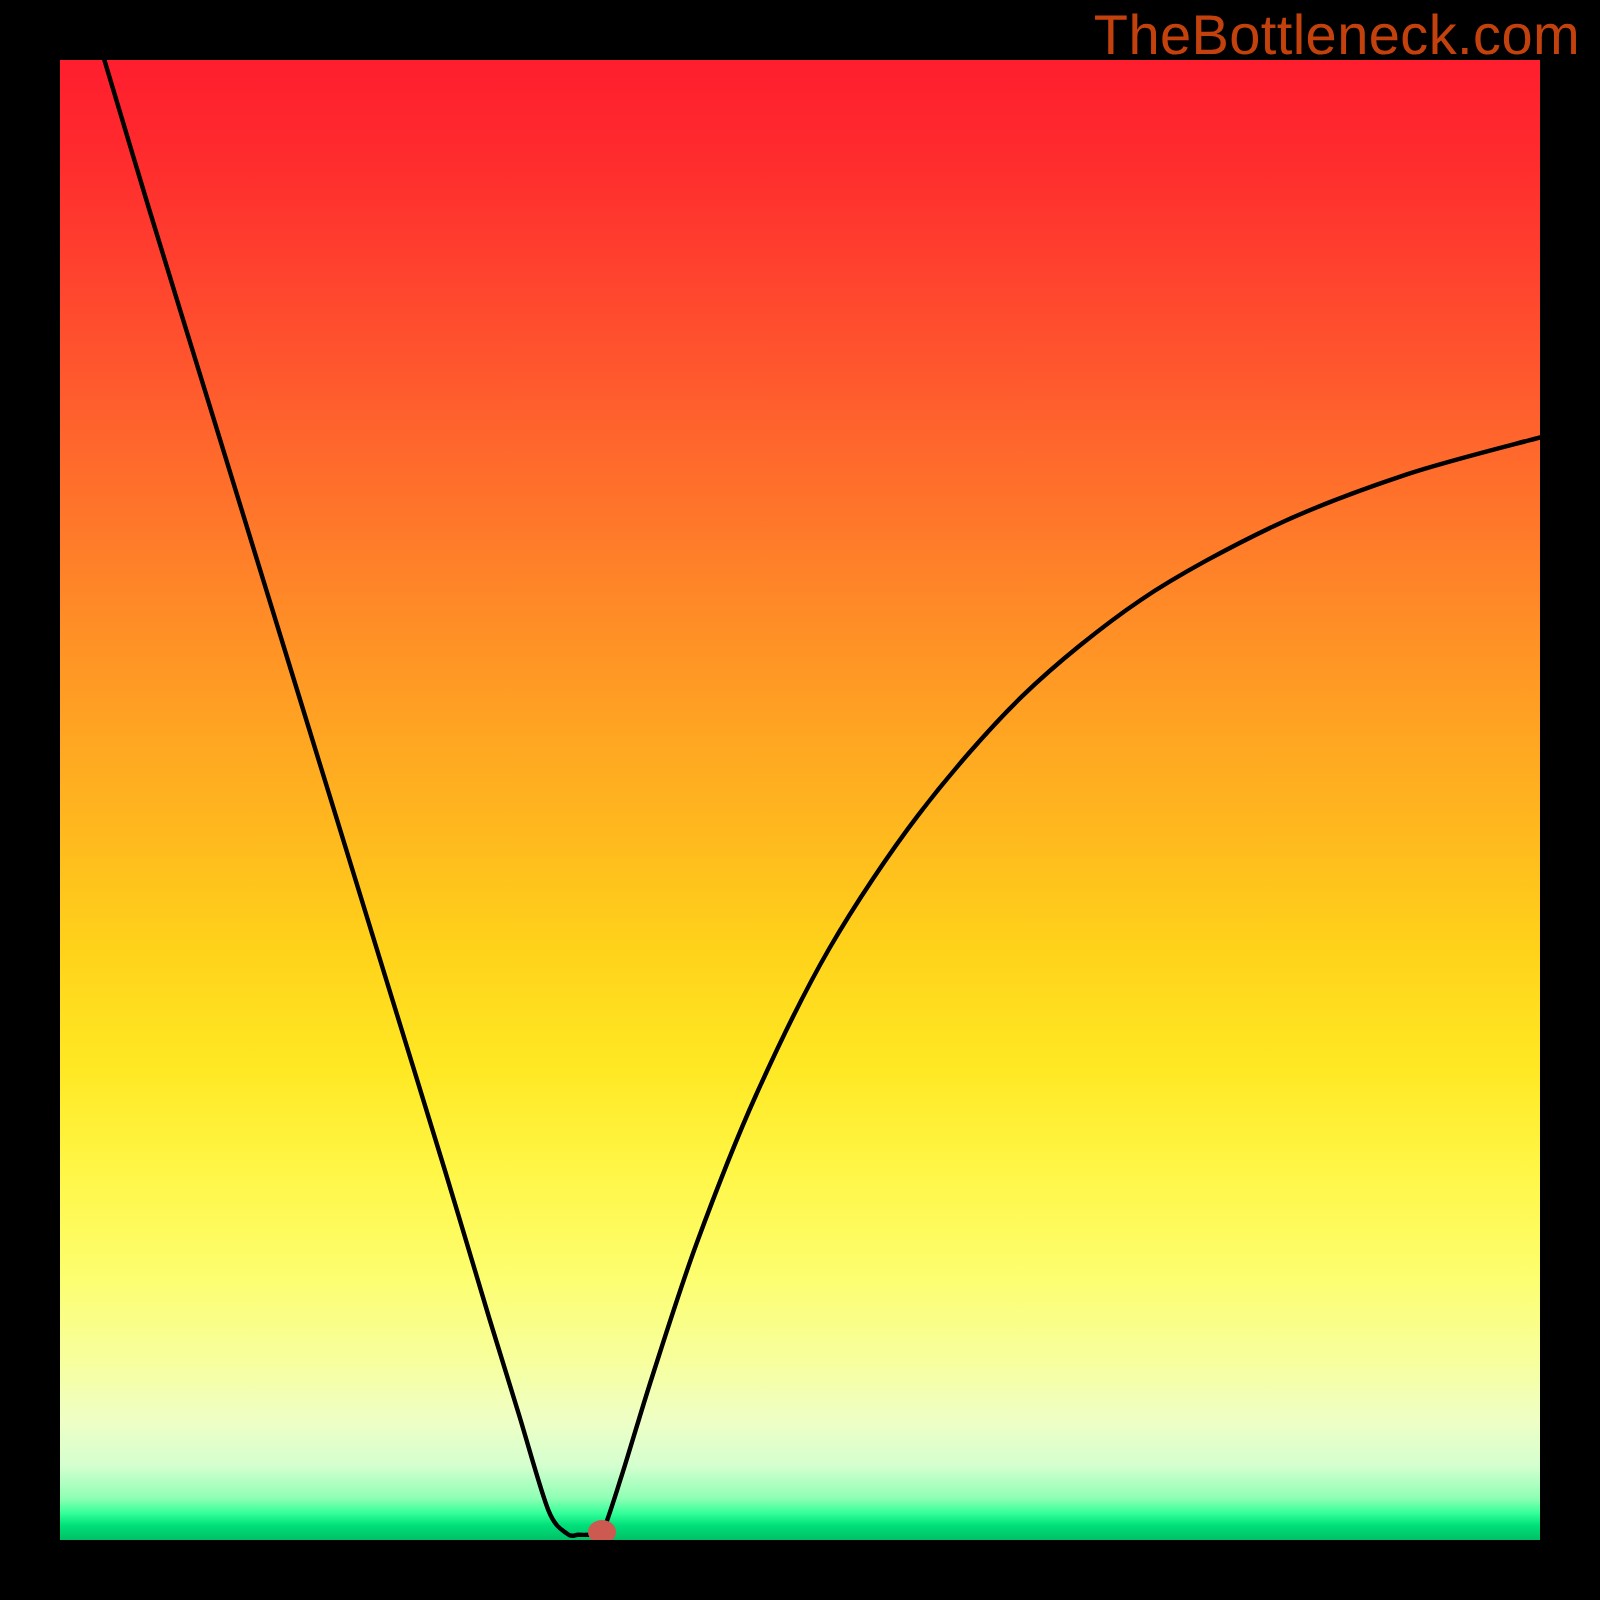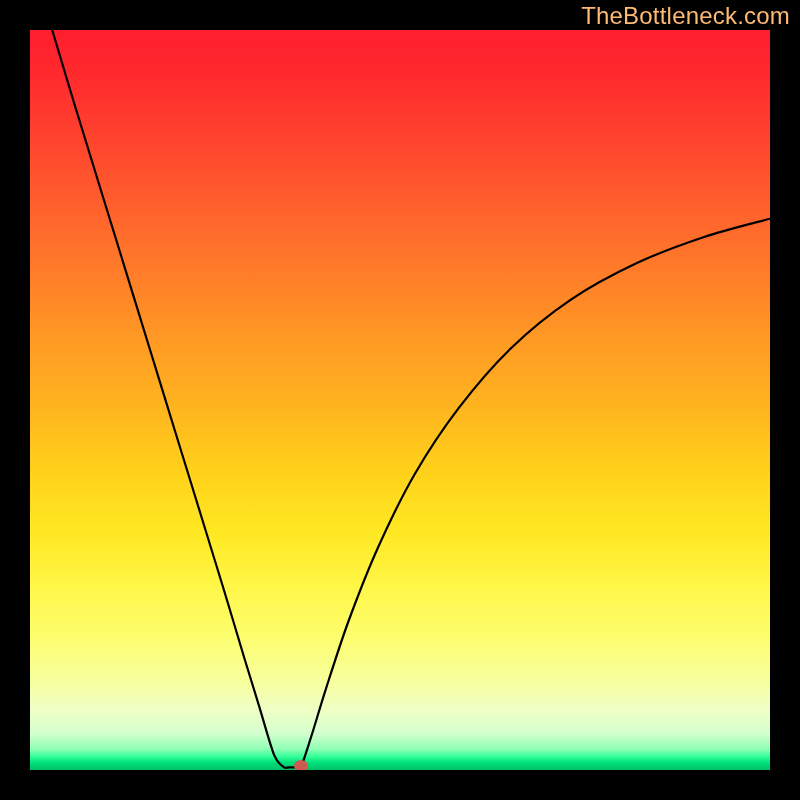--- a/index.html
+++ b/index.html
@@ -14,22 +14,22 @@
   .frame {
     position: relative;
     width: 800px;
     height: 800px;
     background: #000;
   }
   .watermark {
     position: absolute;
     top: 2px;
     right: 10px;
-    color: #fdba74;
-    font-size: 24px;
+    color: #c2410c;
+    font-size: 28px;
     font-weight: 500;
     letter-spacing: 0.2px;
     z-index: 10;
   }
   .plot-area {
     position: absolute;
     left: 30px;
     top: 30px;
     width: 740px;
     height: 740px;

